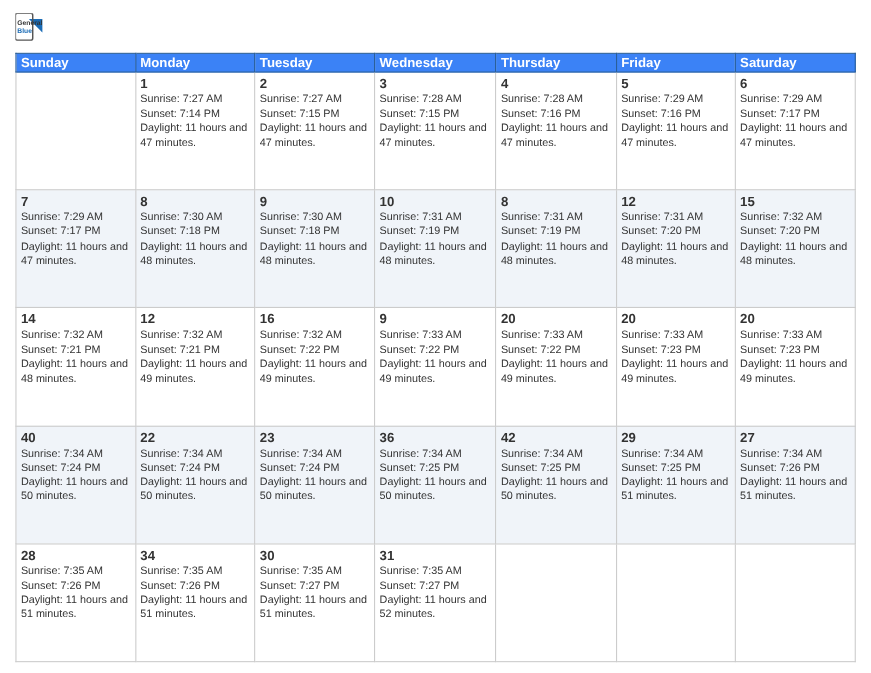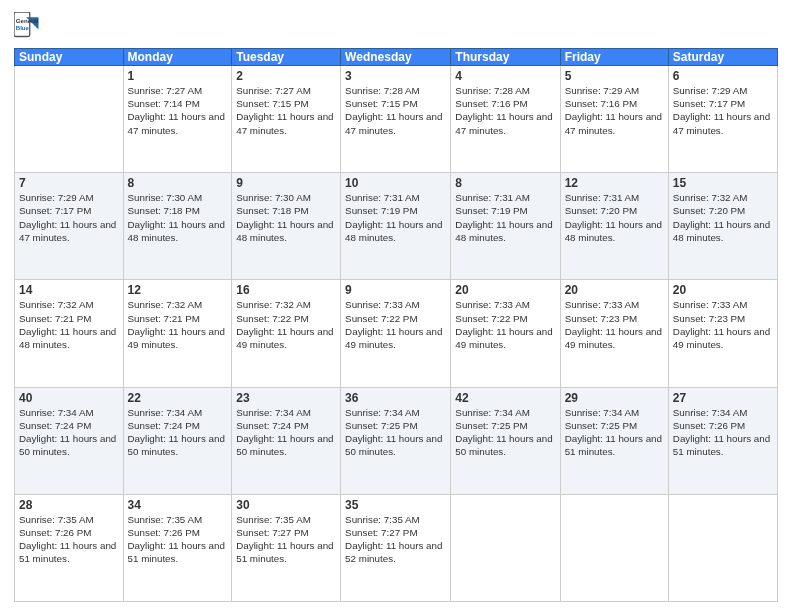--- a/index.html
+++ b/index.html
@@ -306,21 +306,21 @@
 Sunset: 7:26 PM
 Daylight: 11 hours and 51 minutes.</div>
           </td>
           <td>
             <div class="day-number">30</div>
             <div class="day-info" style="white-space: pre-line;">Sunrise: 7:35 AM
 Sunset: 7:27 PM
 Daylight: 11 hours and 51 minutes.</div>
           </td>
           <td>
-            <div class="day-number">35</div>
+            <div class="day-number">31</div>
             <div class="day-info" style="white-space: pre-line;">Sunrise: 7:35 AM
 Sunset: 7:27 PM
 Daylight: 11 hours and 52 minutes.</div>
           </td>
           <td class="empty-cell"></td>
           <td class="empty-cell"></td>
           <td class="empty-cell"></td>
         </tr>
       </tbody>
   </table>

